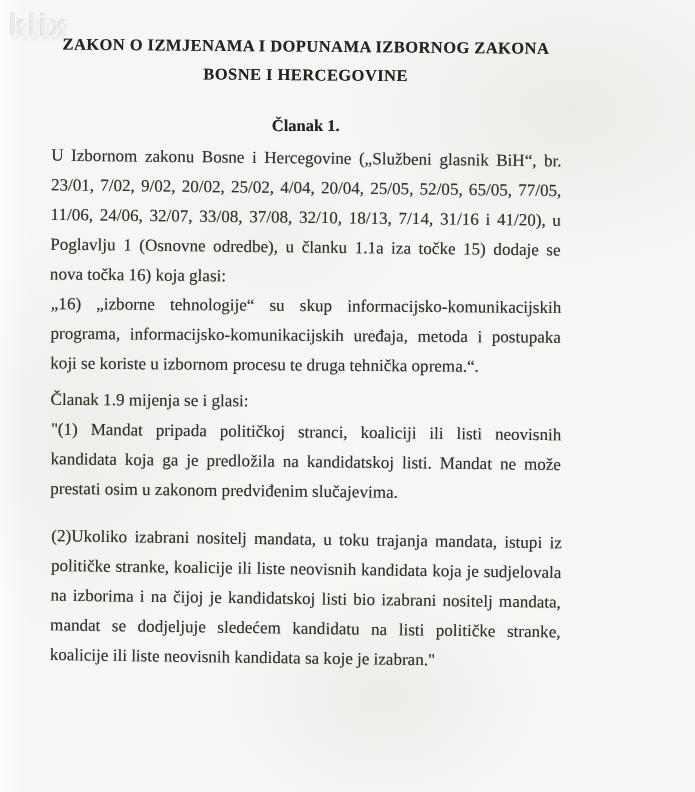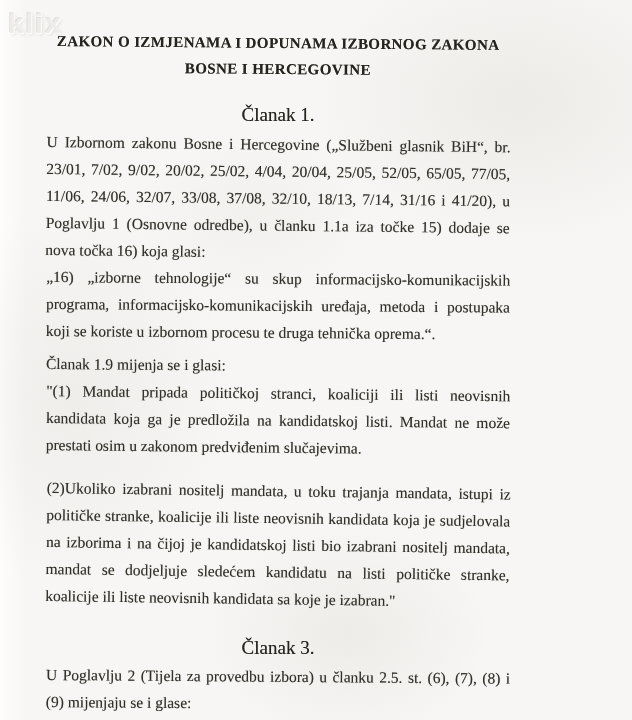--- a/index.html
+++ b/index.html
@@ -53,22 +53,22 @@
     line-height: 26px;
     letter-spacing: 0.4px;
     color: #27231f;
     margin-top: 10px;
     transform: rotate(0.5deg);
     text-shadow: 0 0 0.6px rgba(40,36,32,0.55);
   }
 
   .section-heading {
     text-align: center;
-    font-weight: normal;
-    font-size: 19px;
+    font-weight: bold;
+    font-size: 15px;
     line-height: 26px;
     color: #27231f;
     text-shadow: 0 0 0.6px rgba(40,36,32,0.55);
   }
 
   p.body {
     font-size: 15.5px;
     line-height: 27px;
     text-align: justify;
     color: #333029;
@@ -103,19 +103,14 @@
     <p class="body tilt-a">U Izbornom zakonu Bosne i Hercegovine („Službeni glasnik BiH“, br. 23/01, 7/02, 9/02, 20/02, 25/02, 4/04, 20/04, 25/05, 52/05, 65/05, 77/05, 11/06, 24/06, 32/07, 33/08, 37/08, 32/10, 18/13, 7/14, 31/16 i 41/20), u Poglavlju 1 (Osnovne odredbe), u članku 1.1a iza točke 15) dodaje se nova točka 16) koja glasi:</p>
     <p class="body tilt-b">„16) „izborne tehnologije“ su skup informacijsko-komunikacijskih programa, informacijsko-komunikacijskih uređaja, metoda i postupaka koji se koriste u izbornom procesu te druga tehnička oprema.“.</p>
   </div>
 
   <div class="section gap-sm">
     <p class="body tilt-b">Članak 1.9 mijenja se i glasi:</p>
     <p class="body tilt-a">"(1) Mandat pripada političkoj stranci, koaliciji ili listi neovisnih kandidata koja ga je predložila na kandidatskoj listi. Mandat ne može prestati osim u zakonom predviđenim slučajevima.</p>
     <p class="body tilt-c gap-md">(2)Ukoliko izabrani nositelj mandata, u toku trajanja mandata, istupi iz političke stranke, koalicije ili liste neovisnih kandidata koja je sudjelovala na izborima i na čijoj je kandidatskoj listi bio izabrani nositelj mandata, mandat se dodjeljuje sledećem kandidatu na listi političke stranke, koalicije ili liste neovisnih kandidata sa koje je izabran."</p>
   </div>
 
-  <div class="section gap-lg">
-    <div class="section-heading">Članak 3.</div>
-    <p class="body tilt-b">U Poglavlju 2 (Tijela za provedbu izbora) u članku 2.5. st. (6), (7), (8) i (9) mijenjaju se i glase:</p>
-
-  </div>
 
 </div>
 
 </body></html>

